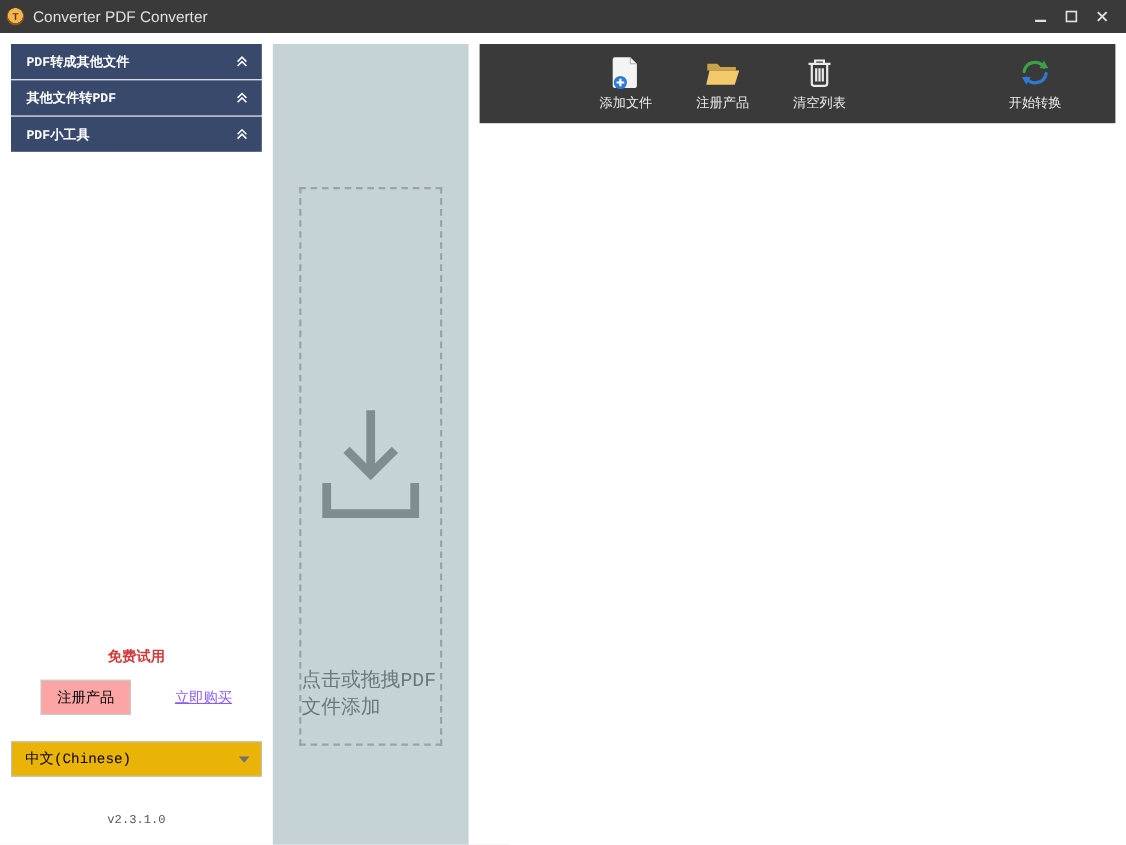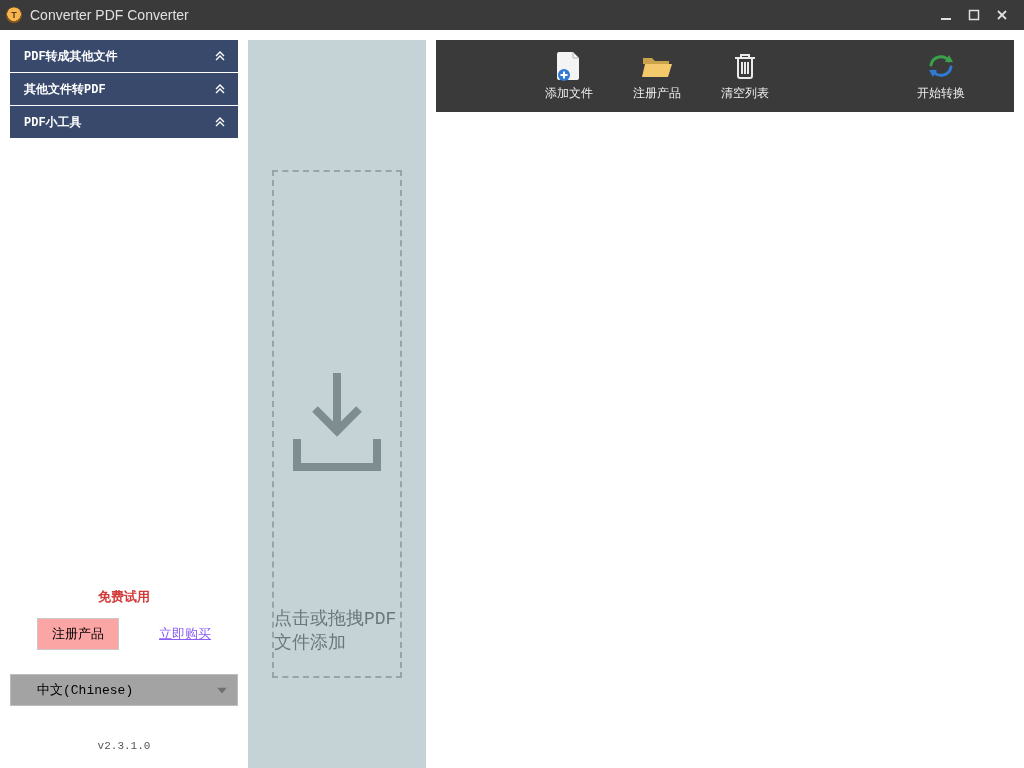--- a/index.html
+++ b/index.html
@@ -25,21 +25,21 @@
 
   .side-spacer { flex: 1; }
 
   .trial-block { text-align: center; }
   .trial-text { color: #d23a3a; font-size: 13px; font-weight: bold; margin-bottom: 12px; display:block;}
   .trial-row { display: flex; align-items: center; justify-content: center; gap: 40px; margin: 0 8px 24px 8px; }
   .btn-register { background: #fca5a5; border: 1px solid #c9c9c9; padding: 6px 14px; font-size: 13px; cursor: pointer; font-family: inherit;}
   .link-buy { color: #8b5cf6; text-decoration: underline; font-size: 13px; cursor: pointer; }
 
   .lang-select { margin: 0 0 10px 0; }
-  .select-box { border: 1px solid #bdbdbd; height: 32px; display: flex; align-items: center; padding: 0 26px; font-size: 13px; background: #a3a3a3; cursor: pointer; position: relative; }
+  .select-box { border: 1px solid #bdbdbd; height: 32px; display: flex; align-items: center; padding: 0 12px; font-size: 13px; background: #eab308; cursor: pointer; position: relative; }
   .select-box .caret { position:absolute; right:10px; top:50%; transform:translateY(-50%);}
   .version { text-align: center; font-size: 11px; color: #555; margin: 24px 0 6px 0; }
 
   
   .main { flex: 1; display: flex; min-width: 0; border-radius: 25px; }
   .canvas { flex: 1; background: #c5d3d6; margin: 10px 10px 0 0; position: relative; }
   .dropzone { position: absolute; left: 24px; right: 24px; top: 130px; bottom: 90px; border: 2px dashed #9aa3a6; display: flex; flex-direction: column; align-items: center; justify-content: center; gap: 150px; cursor: pointer; }
   .drop-icon { color: #7a8a8d; }
   .drop-text { color: #6b787b; font-size: 18px; font-weight: 500; position:absolute; bottom: 22px;}
 

